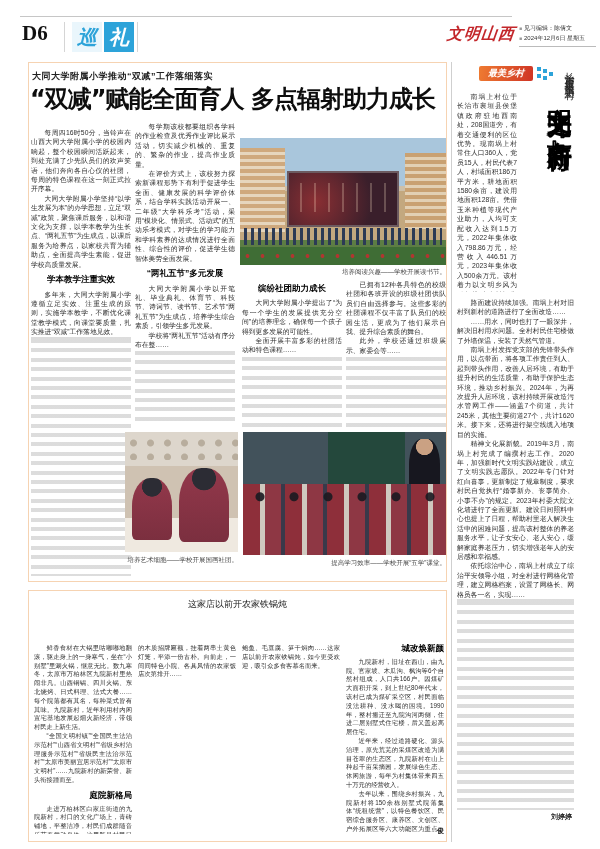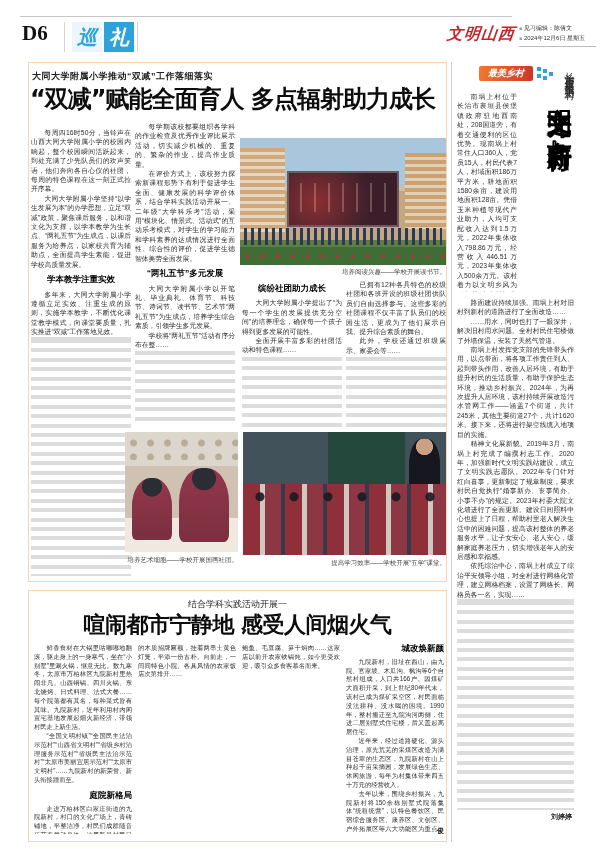--- a/index.html
+++ b/index.html
@@ -181,22 +181,21 @@
   <div class="abs caption cap2">培养艺术细胞——学校开展国画社团。</div>
 
   <div class="abs photo photo3">
     <div class="abs p3-board"></div>
     <div class="abs p3-teacher"></div>
     <div class="abs p3-students"></div>
   </div>
   <div class="abs caption cap3">提高学习效率——学校开展“五学”课堂。</div>
 
   <div class="abs bot-box"></div>
-  <div class="abs b-kicker">结合学科实践活动开展一</div>
-  <div class="abs b-head">喧闹都市宁静地  感受人间烟火气</div>
+  <div class="abs b-kicker">这家店以前开农家铁锅炖</div>
 
   <div class="abs coltxt b-col b-col1">
     <p>鲜香食材在大锅里咕嘟嘟地翻滚，驱走身上的一身寒气，坐在“小别墅”里涮火锅，惬意无比。数九寒冬，太原市万柏林区九院新村里热闹非凡。山西铜锅、四川火锅、东北烧烤、日式料理、法式大餐……每个院落都有其名，每种菜式皆有其味。九院新村，近年利用村内闲置宅基地发展起烟火新经济，带领村民走上新生活。</p>
     <p>“全国文明村镇”“全国民主法治示范村”“山西省文明村”“省级乡村治理服务示范村”“省级民主法治示范村”“太原市美丽宜居示范村”“太原市文明村”……九院新村的新荣誉、新头衔接踵而至。</p>
     <div class="subhead">庭院新格局</div>
     <p>走进万柏林区白家庄街道的九院新村，村口的文化广场上，青砖铺地，平整洁净，村民们成群随音乐节奏舞动身体，这里既是村民日常健身活动的好去处，又是每年举办庙会的中心。</p>
   </div>
 
   <div class="abs coltxt b-col b-col2">
     <p style="text-indent:0">的木质招牌匾额，挂着两串土黄色灯笼，平添一份古朴。向前走，一间间特色小院、各具风情的农家饭店次第排开……</p>

